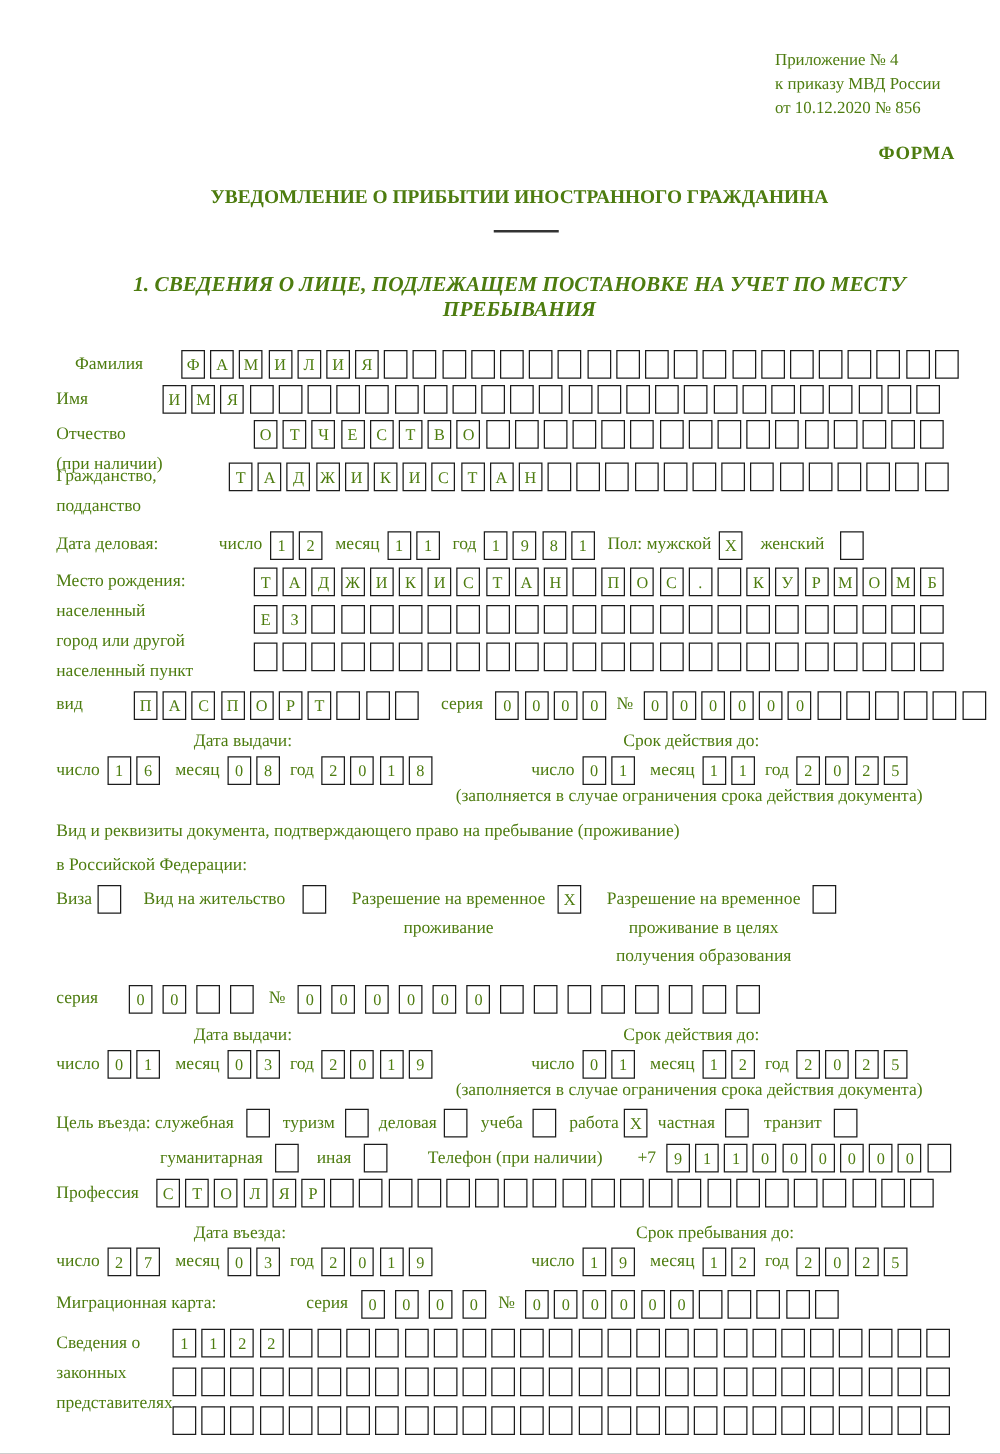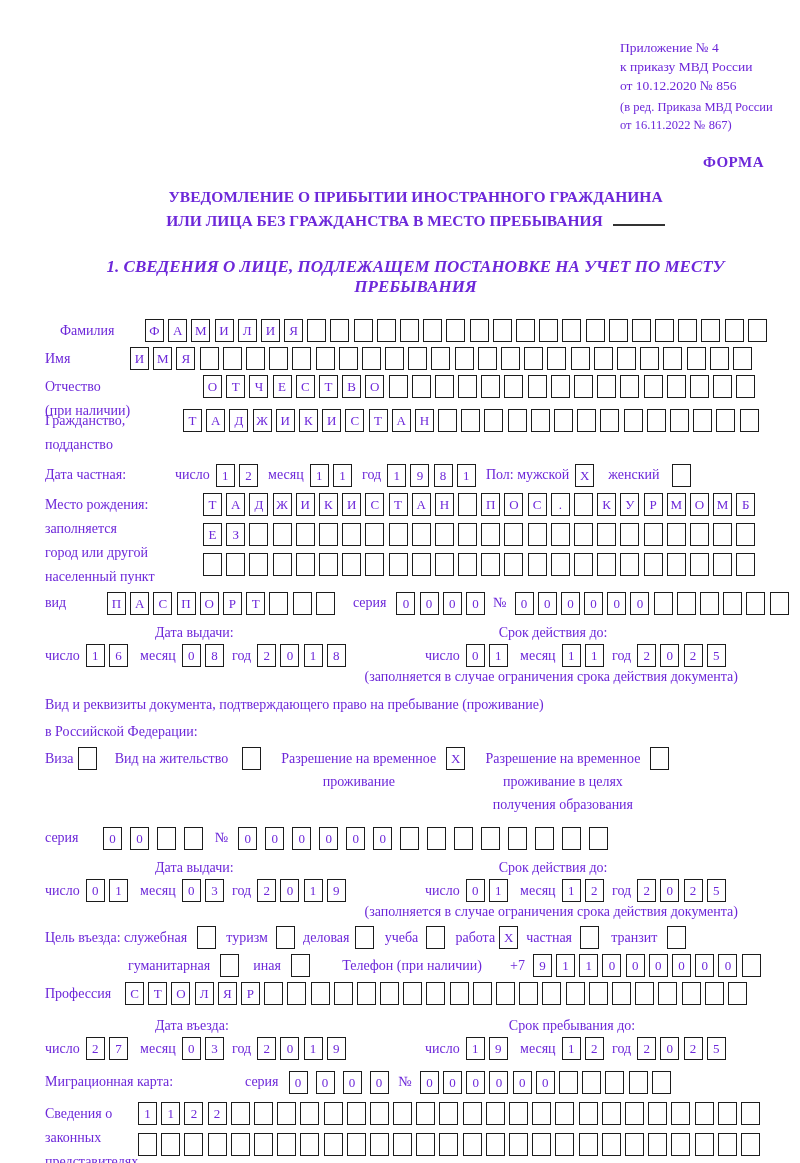--- a/index.html
+++ b/index.html
@@ -1,18 +1,18 @@
 <!DOCTYPE html>
 <html><head>
 <meta charset="utf-8">
 <style>
   html,body{margin:0;padding:0;background:#888;}
   .page{
     width:800px;height:1163px;background:#ffffff;position:relative;
-    font-family:"Liberation Serif","DejaVu Serif",serif;color:#6d28d9;
+    font-family:"Liberation Serif","DejaVu Serif",serif;color:#4d7c0f;
     overflow:hidden;box-sizing:border-box;padding:38px 14px 0 45px;
   }
   .appendix{margin-left:575px;font-size:13.5px;line-height:19px;}
   .edition{margin-left:575px;font-size:12.5px;line-height:18px;margin-top:3px;}
   .forma{ text-align:right;margin-right:22px;margin-top:20px;font-weight:bold;font-size:15px;letter-spacing:.5px;}
   .title{ text-align:center;font-weight:bold;font-size:15.5px;line-height:24px;margin-top:14px;}
   .blankline{display:inline-block;width:52px;border-bottom:2px solid #333;height:12px;margin-left:10px;}
   .sec-head{ text-align:center;font-weight:bold;font-size:17px;margin-top:24px;font-style:italic;}
 
   .row{display:flex;align-items:flex-start;margin-top:4px;}
@@ -37,30 +37,26 @@
 </head>
 <body>
 
 <div class="page">
 
   <div class="appendix">
     <div>Приложение № 4</div>
     <div>к приказу МВД России</div>
     <div>от 10.12.2020 № 856</div>
   </div>
-  <div class="edition">
-    <div>(в ред. Приказа МВД России</div>
-    <div>от 16.11.2022 № 867)</div>
-  </div>
   <div class="forma">ФОРМА</div>
 
   <div class="title">
     <div>УВЕДОМЛЕНИЕ О ПРИБЫТИИ ИНОСТРАННОГО ГРАЖДАНИНА</div>
     <div>
-      <span>ИЛИ ЛИЦА БЕЗ ГРАЖДАНСТВА В МЕСТО ПРЕБЫВАНИЯ</span><span class="blankline"></span>
+      <span class="blankline"></span>
     </div>
   </div>
 
   <div class="sec-head">1. СВЕДЕНИЯ О ЛИЦЕ, ПОДЛЕЖАЩЕМ ПОСТАНОВКЕ НА УЧЕТ ПО МЕСТУ ПРЕБЫВАНИЯ</div>
 
   <div class="row" style="margin-top:22px;justify-content:center;">
     <span class="lbl" style="width:85px;">Фамилия</span>
     <span class="cells">
         <span class="cell">Ф</span>
         <span class="cell">А</span>
@@ -186,21 +182,21 @@
         <span class="cell"></span>
         <span class="cell"></span>
         <span class="cell"></span>
         <span class="cell"></span>
         <span class="cell"></span>
         <span class="cell"></span>
       </span>
   </div>
 
   <div class="row" style="margin-top:6px;align-items:center;">
-    <span class="lbl" style="width:122px;">Дата частная:</span>
+    <span class="lbl" style="width:122px;">Дата деловая:</span>
     <span class="dgrp">
       <span class="dlbl" style="margin-left:8px;">число</span>
       <span class="cells">
           <span class="cell">1</span>
           <span class="cell">2</span>
         </span>
       <span class="dlbl" style="margin-left:6px;">месяц</span>
       <span class="cells">
           <span class="cell">1</span>
           <span class="cell">1</span>
@@ -219,21 +215,21 @@
       </span>
     <span class="lbl" style="margin-left:10px;">женский</span>
     <span class="cells" style="margin-left:12px;">
         <span class="cell"></span>
       </span>
   </div>
 
   <div class="row" style="margin-top:6px;">
     <span class="lbl" style="width:158px;">
       <span class="sublbl">Место рождения:</span><br>
-      <span class="sublbl">заполняется</span><br>
+      <span class="sublbl">населенный</span><br>
       <span class="sublbl">город или другой</span><br>
       <span class="sublbl">населенный пункт</span>
     </span>
     <span>
       <span class="cells" style="margin-bottom:7px;">
           <span class="cell">Т</span>
           <span class="cell">А</span>
           <span class="cell">Д</span>
           <span class="cell">Ж</span>
           <span class="cell">И</span>

